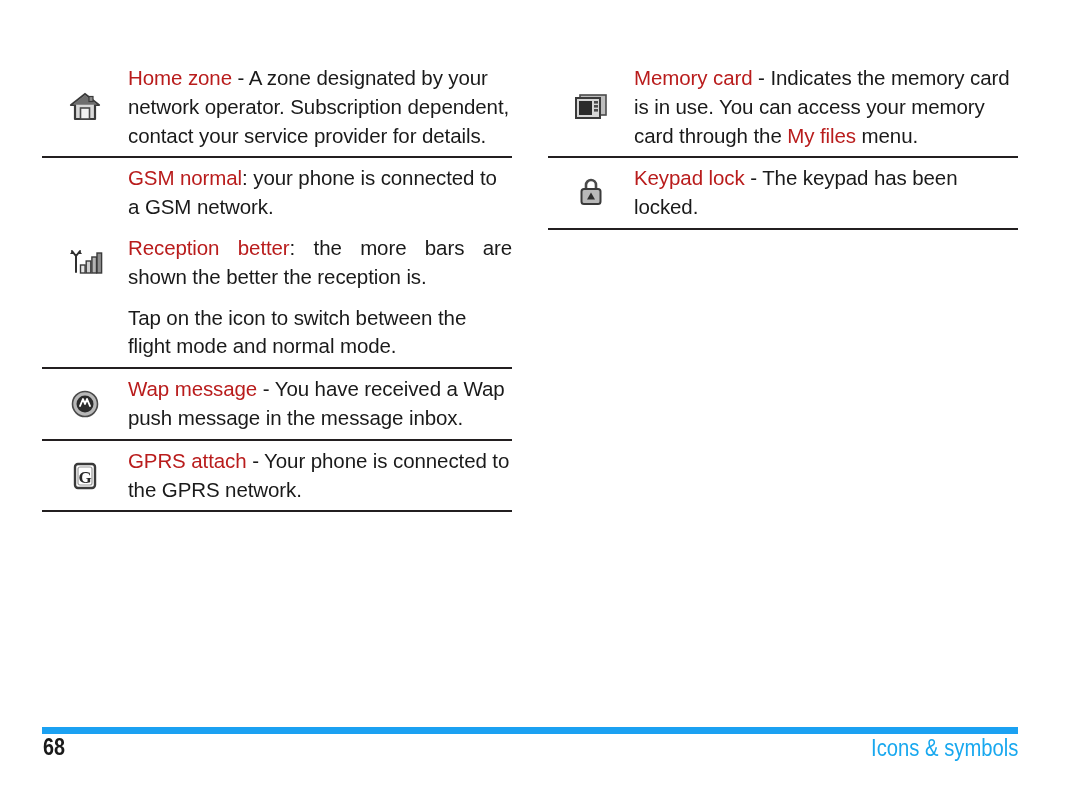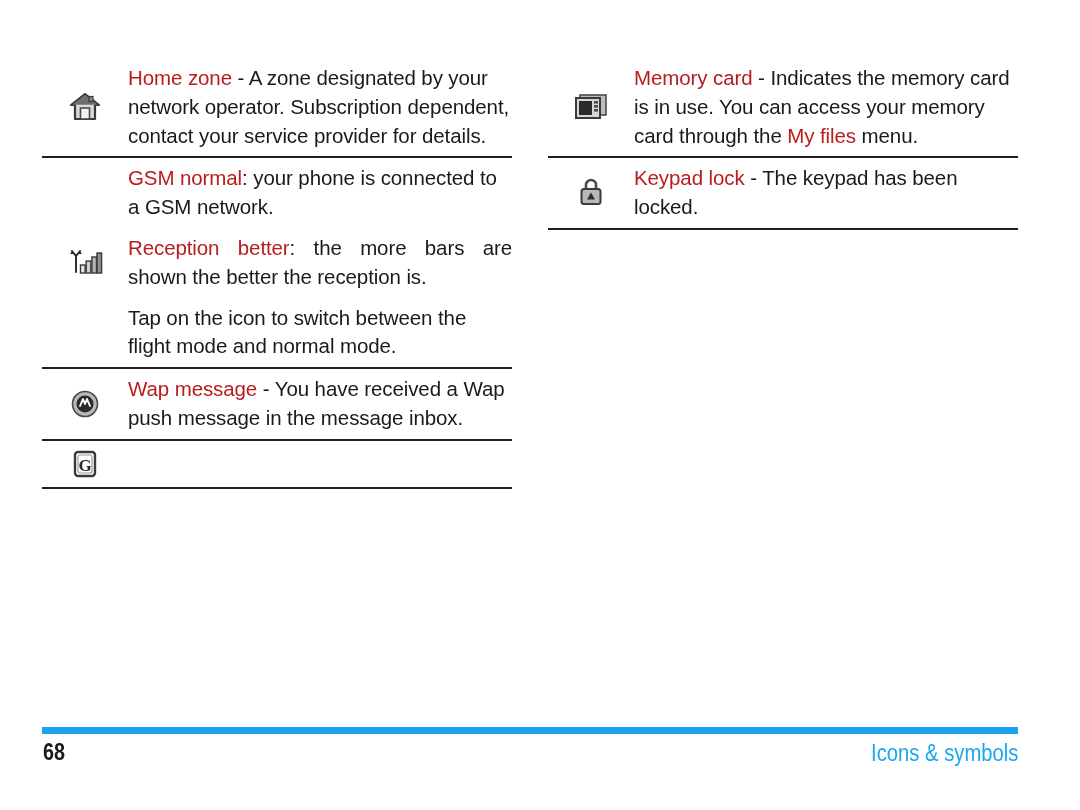--- a/index.html
+++ b/index.html
@@ -82,21 +82,20 @@
     width: 976px;
   }
   .footer-bar {
     height: 7px;
     background: #1ba1f2;
     width: 100%;
   }
   .footer-row {
     position: relative;
     height: 36px;
-    margin-top: 5px;
   }
   .page-number {
     position: absolute;
     left: 1px;
     top: 0;
     font-size: 23px;
     font-weight: bold;
     color: #1a1a1a;
     transform: scaleX(0.86);
     transform-origin: left top;
@@ -187,20 +186,23 @@
       <div class="rule"></div>
 
       <div class="entry">
         <div class="entry-icon">
           <svg class="ic" width="26" height="30" viewBox="0 0 26 30">
             <rect x="3" y="3" width="20" height="24" rx="3" fill="#ffffff" stroke="#3a3a3a" stroke-width="2.4"></rect>
             <rect x="6" y="6" width="14" height="18" rx="2" fill="#ffffff" stroke="#9a9a9a" stroke-width="1.2"></rect>
             <text x="13" y="22" font-family="'Liberation Serif', serif" font-size="17" font-weight="bold" fill="#2b2b2b" text-anchor="middle">G</text>
           </svg>
         </div>
+        <div class="entry-text">
+          <span class="term">GPRS attach</span><span> - </span><span>Your phone is connected to the GPRS network.</span>
+        </div>
       </div>
       <div class="rule"></div>
 
     </div>
 
     <div class="col col-right">
 
       <div class="entry">
         <div class="entry-icon">
           <svg class="ic" width="34" height="28" viewBox="0 0 34 28">

